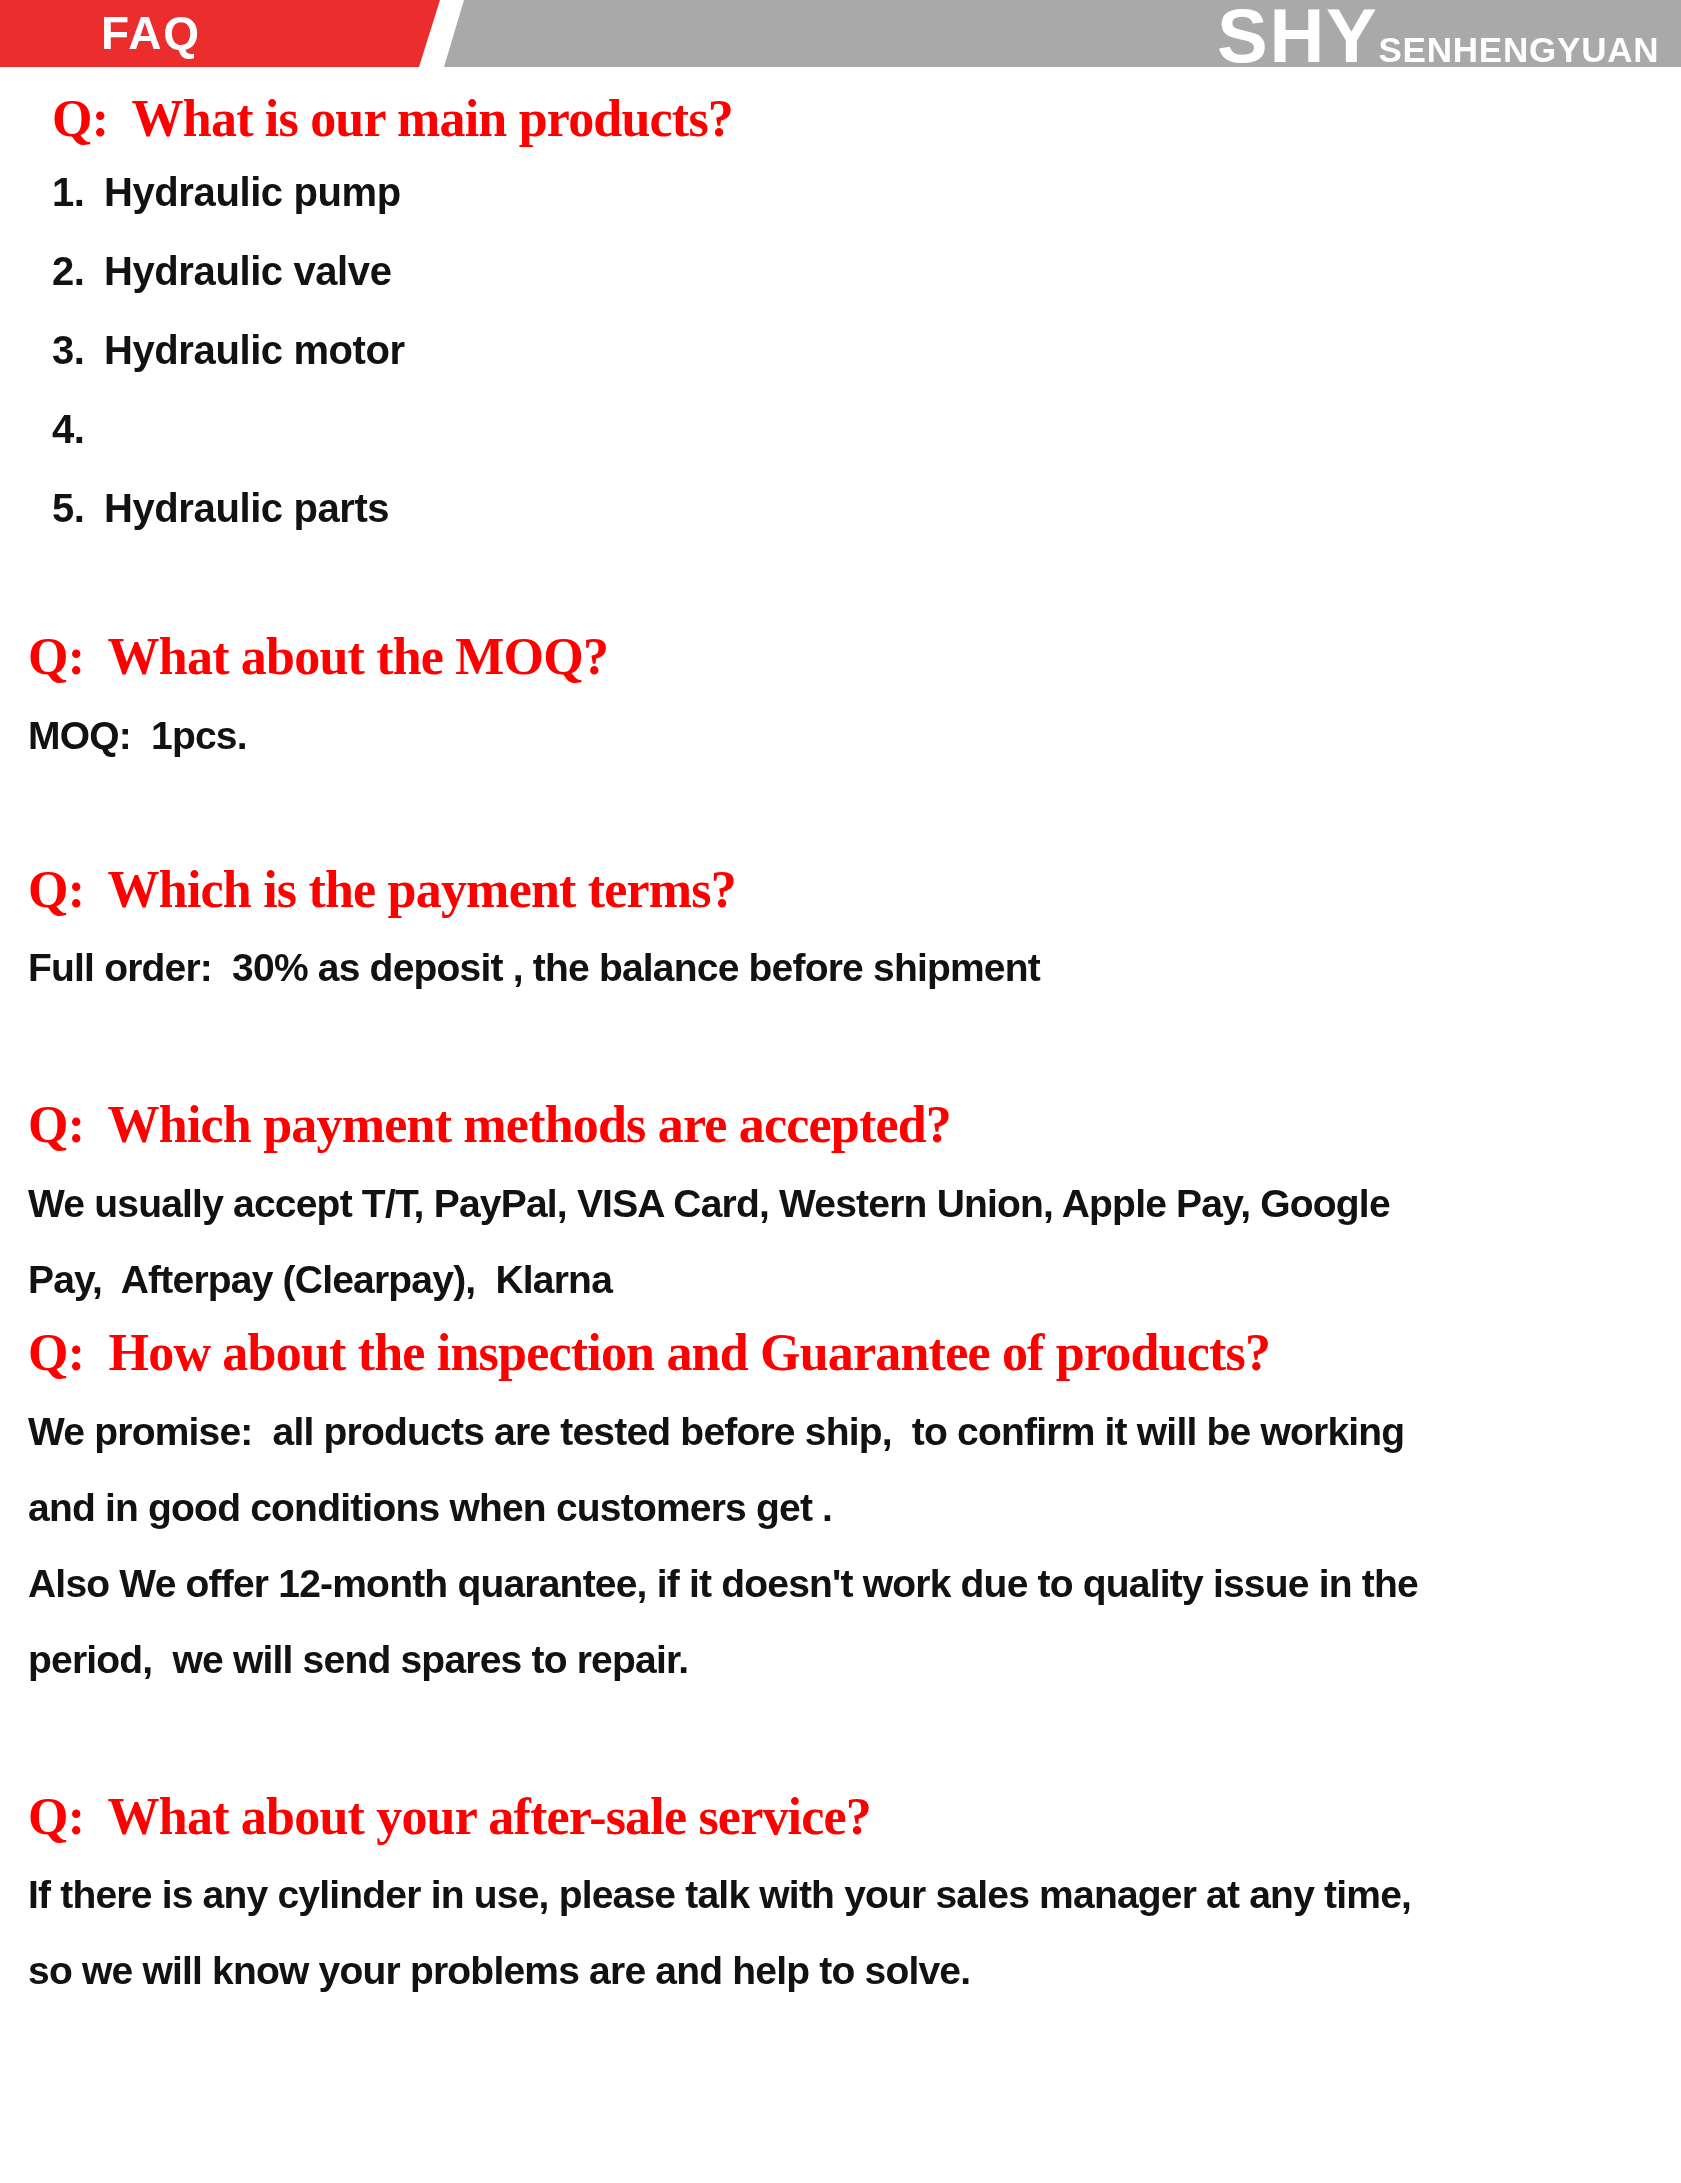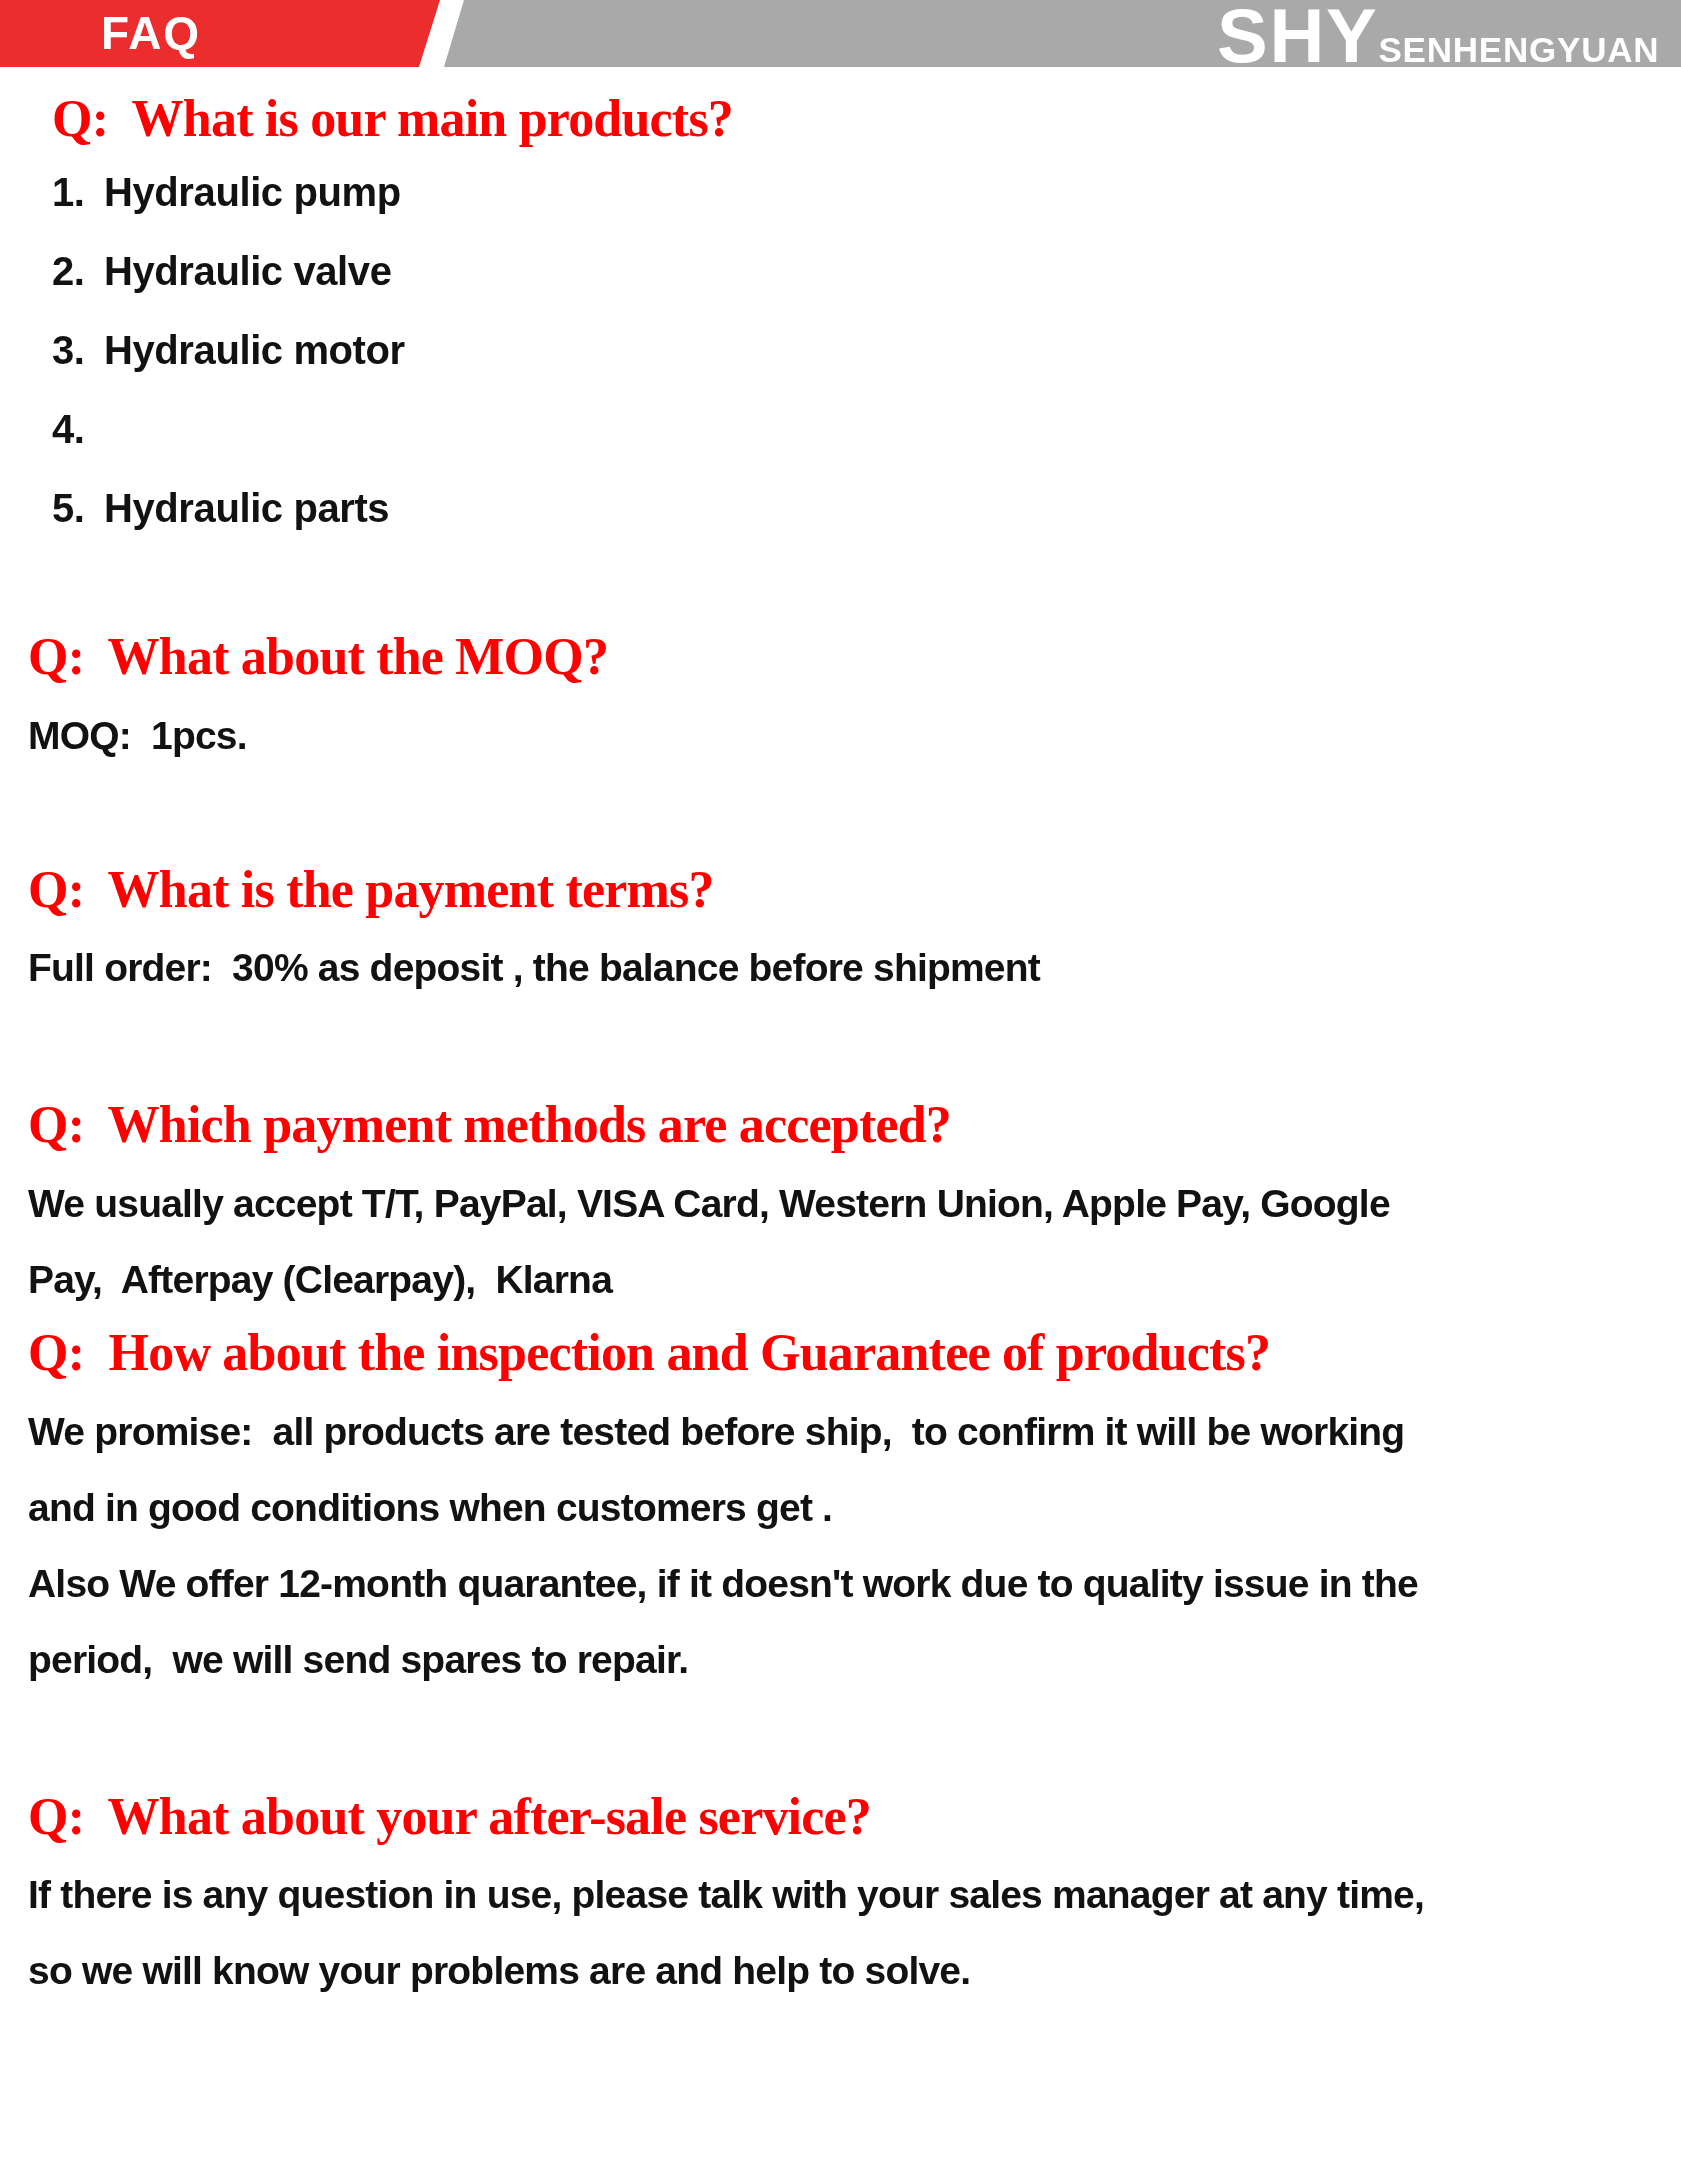--- a/index.html
+++ b/index.html
@@ -141,21 +141,21 @@
     </div>
 
     <div class="qa-section sec-moq">
       <div class="question">Q:  What about the MOQ?</div>
       <div class="answers">
         <div class="answer-line">MOQ:  1pcs.</div>
       </div>
     </div>
 
     <div class="qa-section sec-terms">
-      <div class="question">Q:  What is the payment terms?</div>
+      <div class="question">Q:  Which is the payment terms?</div>
       <div class="answers">
         <div class="answer-line">Full order:  30% as deposit , the balance before shipment</div>
       </div>
     </div>
 
     <div class="qa-section sec-methods">
       <div class="question">Q:  Which payment methods are accepted?</div>
       <div class="answers">
         <div class="answer-line">We usually accept T/T, PayPal, VISA Card, Western Union, Apple Pay, Google</div>
         <div class="answer-line">Pay,  Afterpay (Clearpay),  Klarna</div>
@@ -168,20 +168,20 @@
         <div class="answer-line">We promise:  all products are tested before ship,  to confirm it will be working</div>
         <div class="answer-line">and in good conditions when customers get .</div>
         <div class="answer-line">Also We offer 12-month quarantee, if it doesn't work due to quality issue in the</div>
         <div class="answer-line">period,  we will send spares to repair.</div>
       </div>
     </div>
 
     <div class="qa-section sec-aftersale">
       <div class="question">Q:  What about your after-sale service?</div>
       <div class="answers">
-        <div class="answer-line">If there is any question in use, please talk with your sales manager at any time,</div>
+        <div class="answer-line">If there is any cylinder in use, please talk with your sales manager at any time,</div>
         <div class="answer-line">so we will know your problems are and help to solve.</div>
       </div>
     </div>
 
   </div>
 </div>
 
 
 </body></html>

